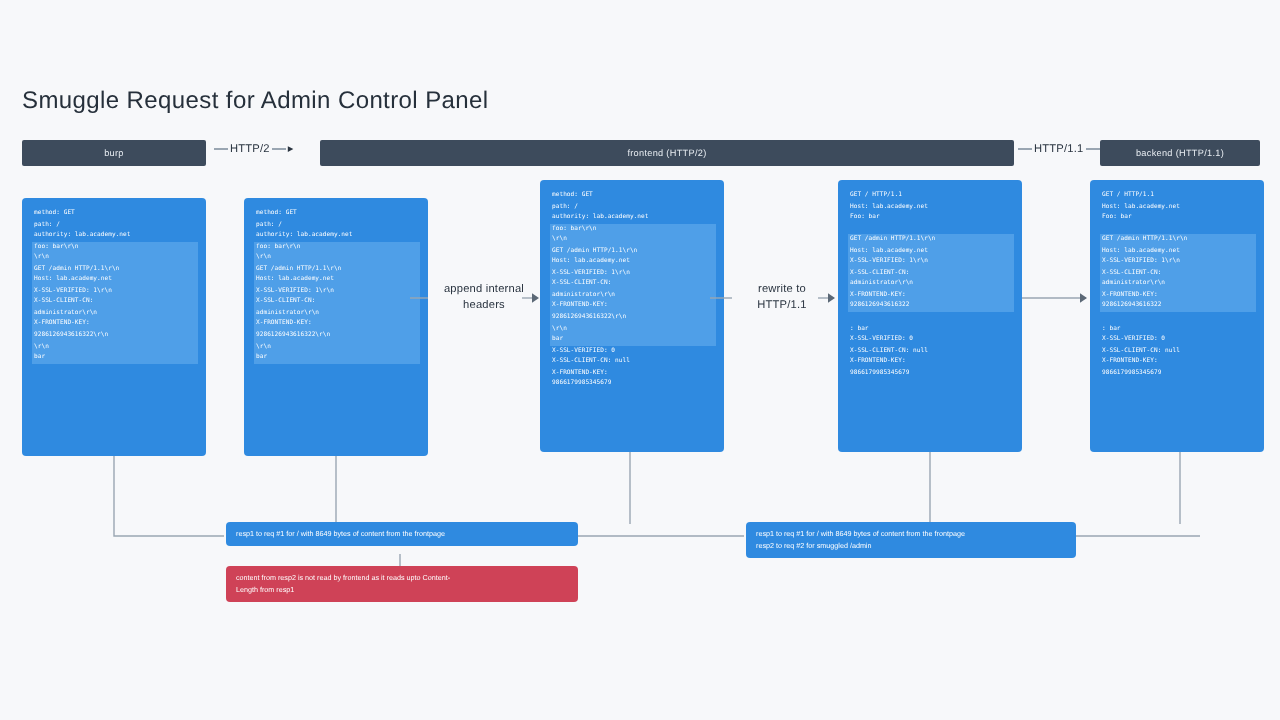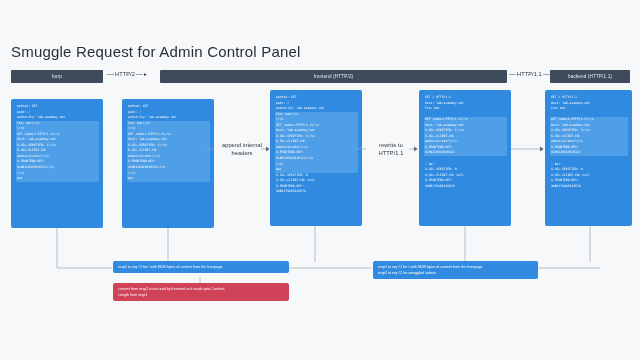--- a/index.html
+++ b/index.html
@@ -7,21 +7,21 @@
   body {
     background:#f7f8fa;
     font-family:"Liberation Sans", sans-serif;
     position:relative;
     overflow:hidden;
   }
   #canvas { position:absolute; inset:0; }
 
   .title {
     position:absolute; left:11px; top:43px;
-    font-size:15px; color:#26303b; letter-spacing:.2px;
+    font-size:12px; color:#26303b; letter-spacing:.2px;
     white-space:nowrap;
   }
 
   
   .bar {
     position:absolute; height:13px;
     background:#3d4b5c; border-radius:1px;
     display:flex; align-items:center; justify-content:center;
     color:#e9eef3; font-size:4.6px; letter-spacing:.15px;
     white-space:nowrap;

